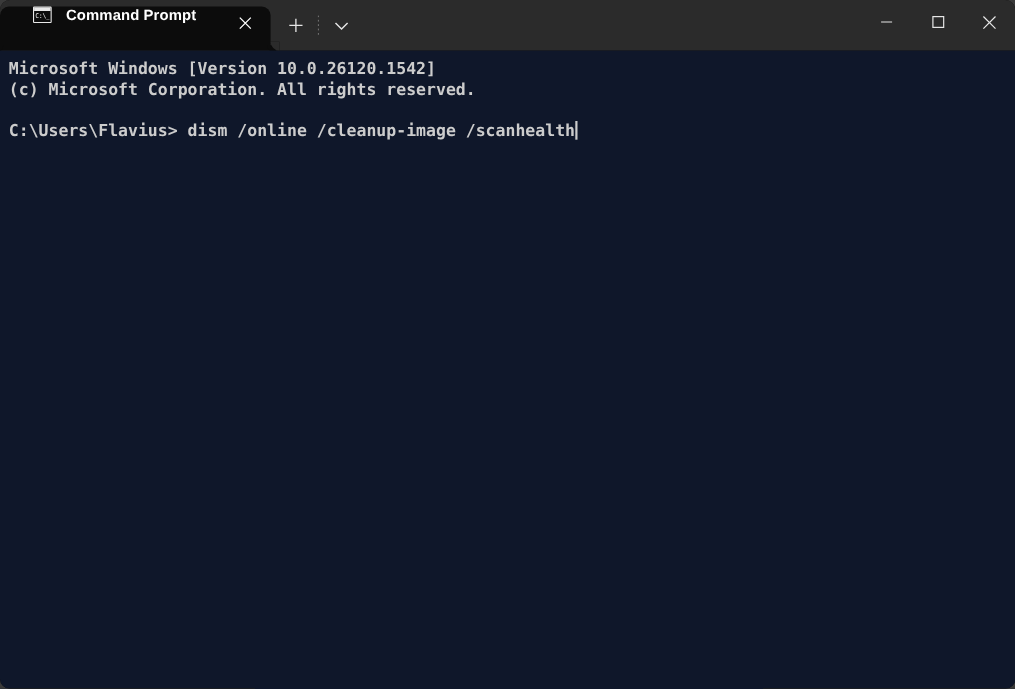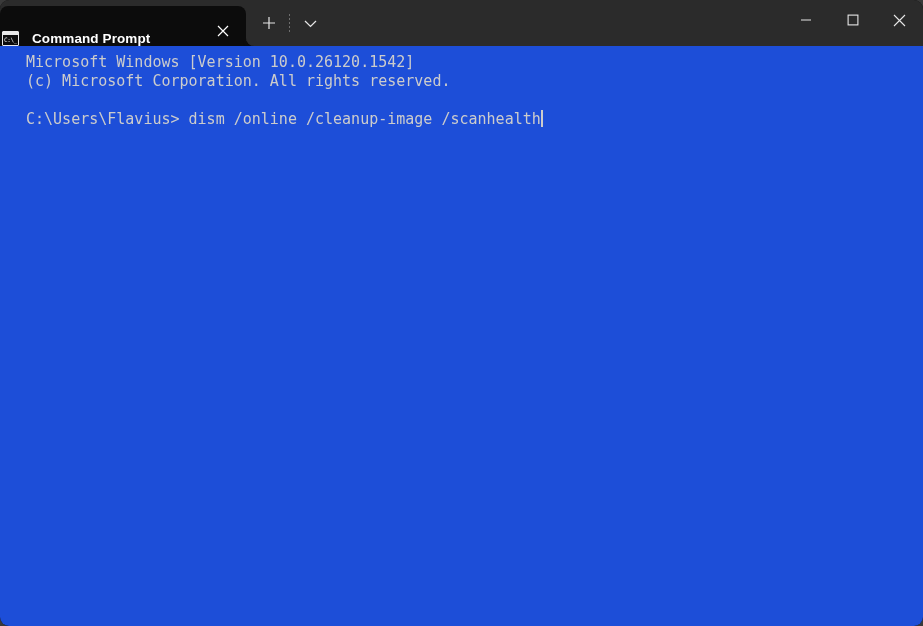--- a/index.html
+++ b/index.html
@@ -45,23 +45,23 @@
   }
 
   .tab {
     position: relative;
     height: 40px;
     width: 246px;
     margin-top: 6px;
     background: #0c0c0c;
     border-radius: 8px 8px 0 0;
     display: flex;
-    align-items: flex-end;
+    align-items: flex-start;
     box-sizing: border-box;
-    padding: 0 8px 0 2px;
+    padding: 0 8px 0 30px;
   }
   
   .tab::before,
   .tab::after {
     content: "";
     position: absolute;
     bottom: 0;
     width: 8px;
     height: 8px;
     background: #0c0c0c;
@@ -169,25 +169,26 @@
     height: 40px;
     display: flex;
     align-items: center;
     justify-content: center;
   }
   .wbtn svg { display: block; }
 
   
   #terminal {
     flex: 1 1 auto;
-    background: #1d4ed8;
-    position: relative;
-    overflow: hidden;
-    padding: 7px 0 0 26px;
+    background: #0f172a;
+    position: relative;
+    overflow: hidden;
+    padding: 7px 0 0 8px;
     box-sizing: border-box;
+    font-weight: bold;
   }
   #console-text {
     color: #cccccc;
     font-family: "DejaVu Sans Mono", monospace;
     font-size: 15px;
     line-height: 19px;
     letter-spacing: 0px;
     white-space: pre;
     margin: 0;
   }

